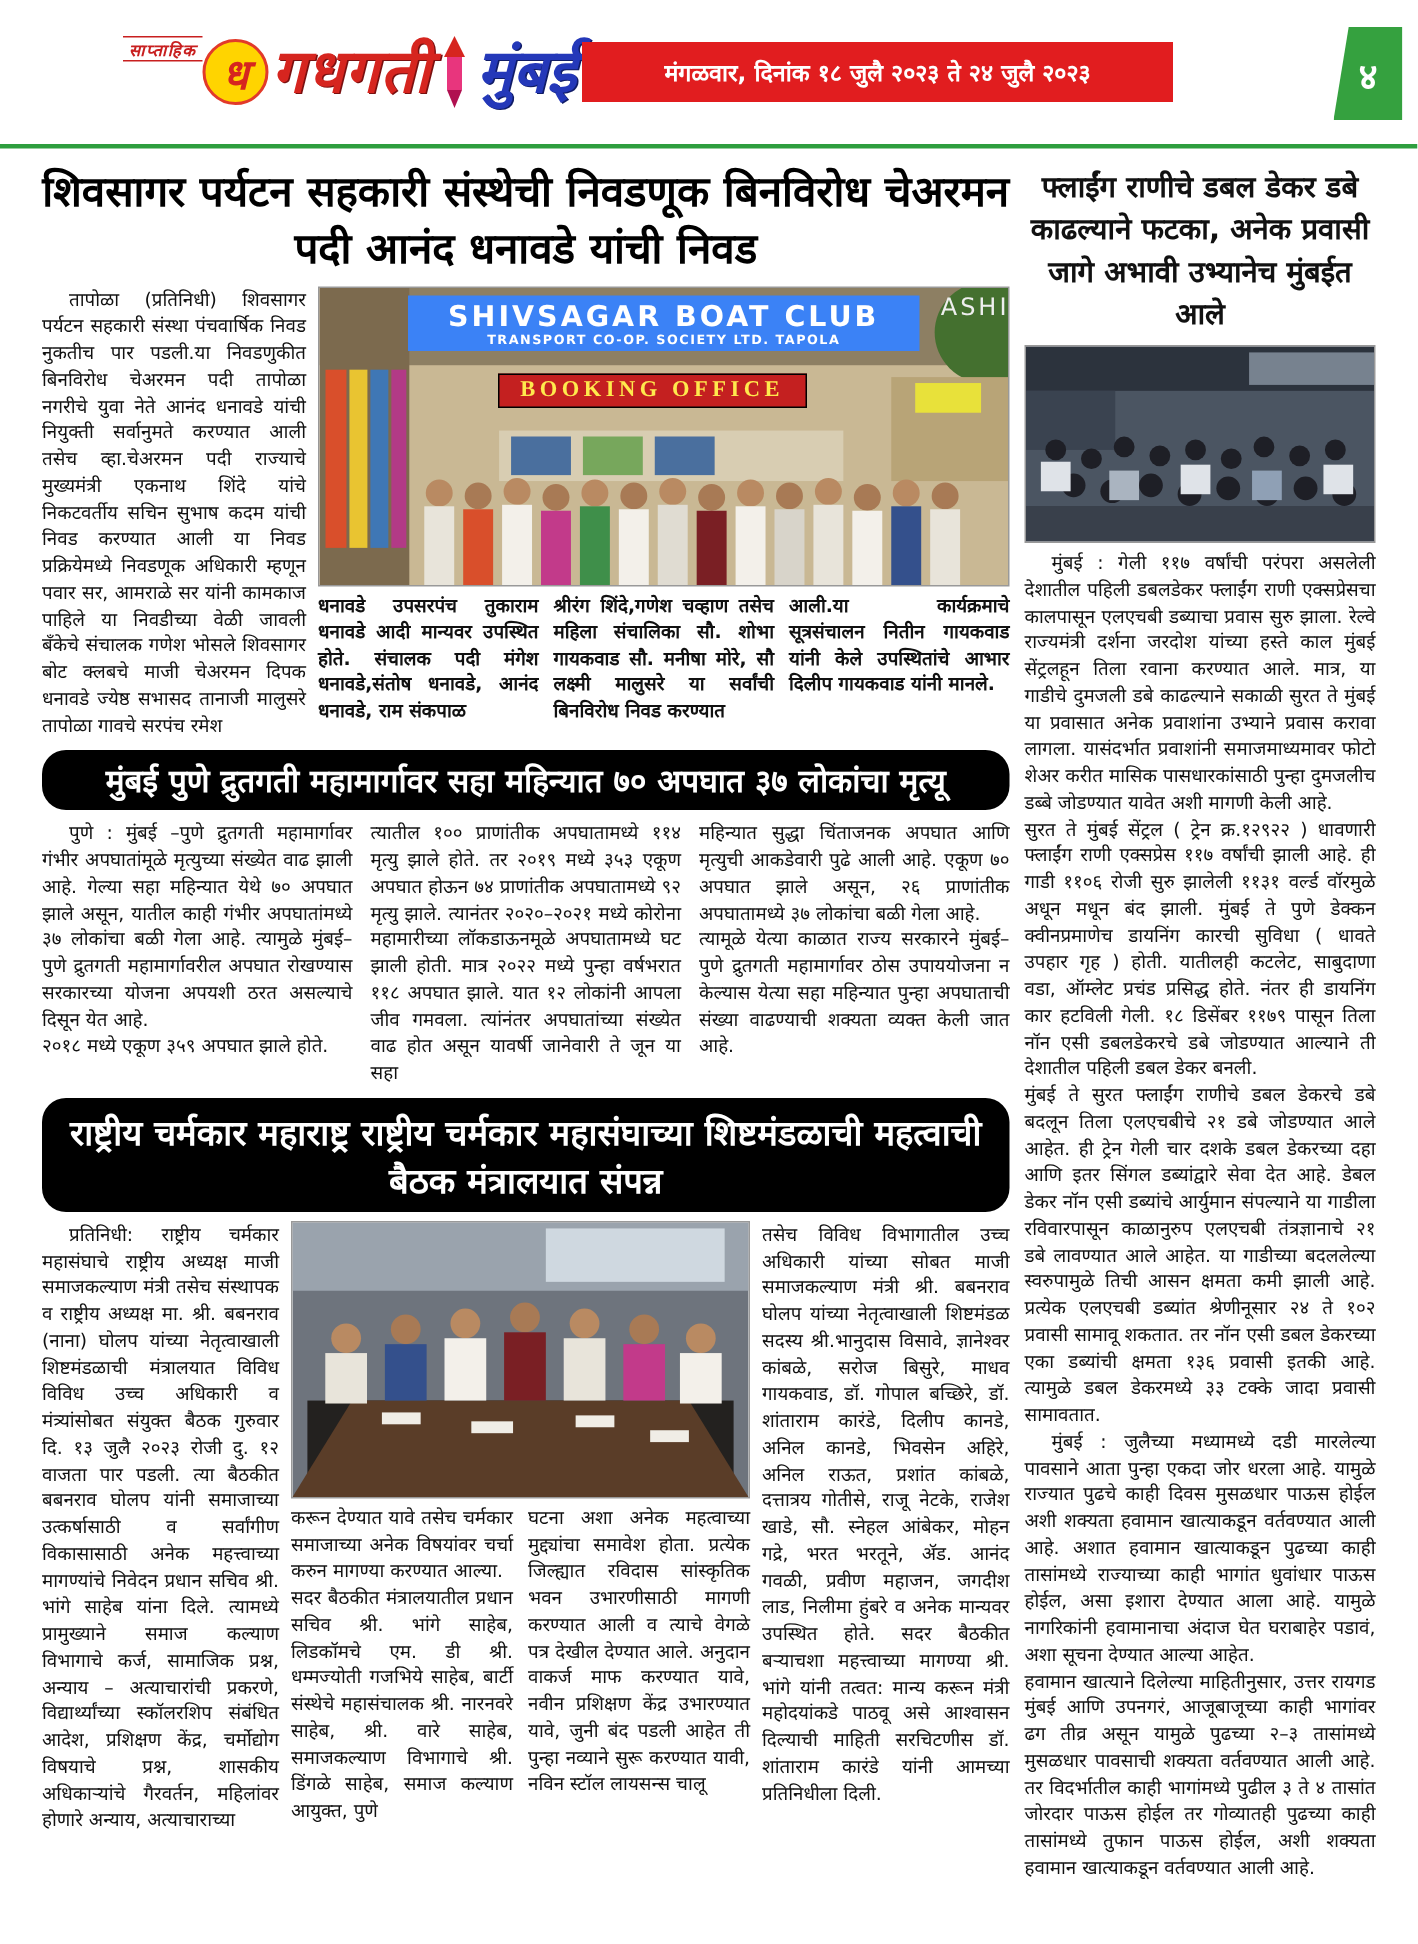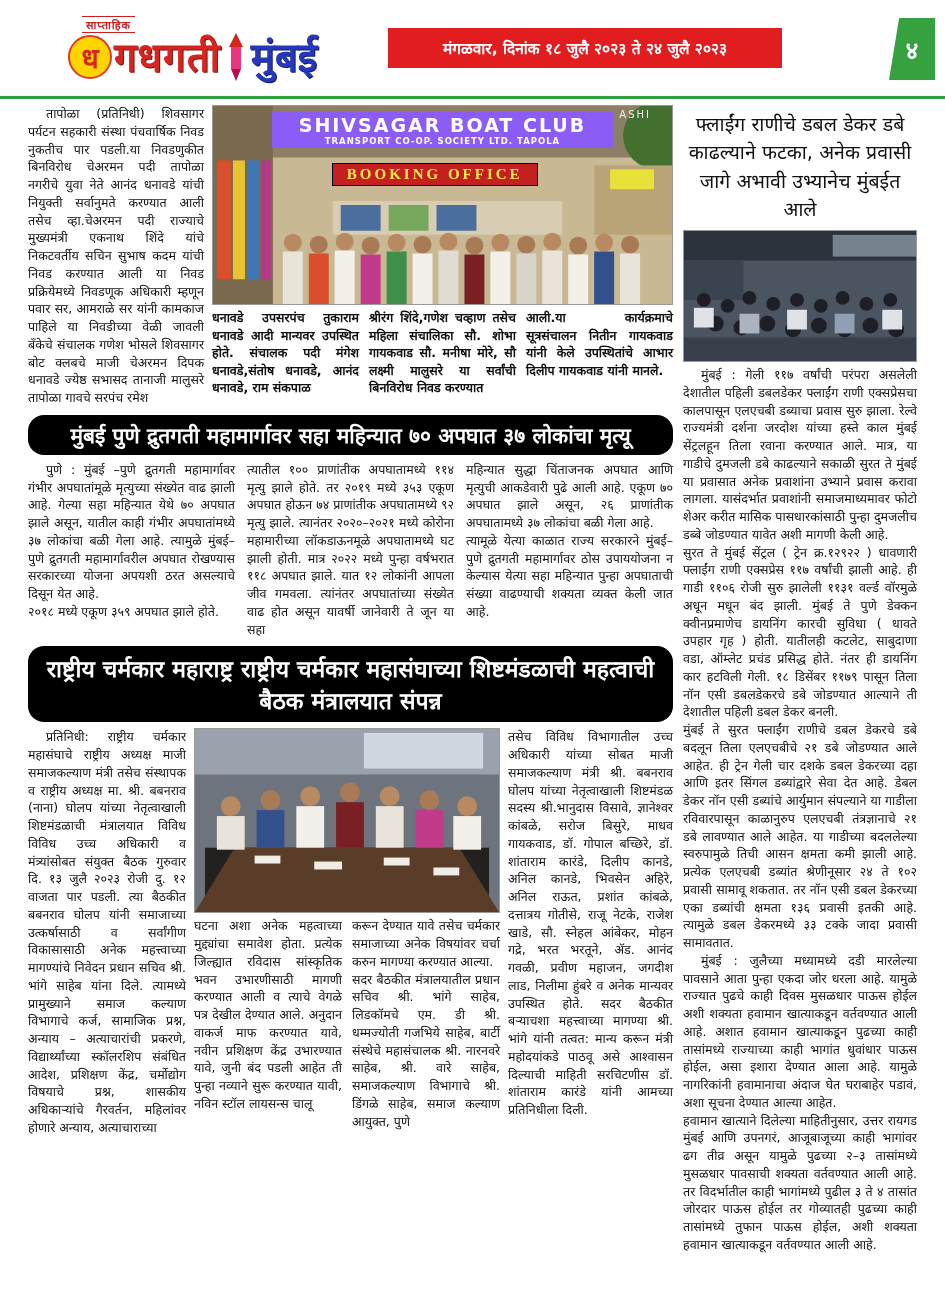--- a/index.html
+++ b/index.html
@@ -5,21 +5,21 @@
   * { margin:0; padding:0; box-sizing:border-box; }
   html,body { background:#ffffff; }
   body {
     width:945px; min-height:1296px; margin:0 auto; position:relative;
     font-family:"DejaVu Sans", sans-serif; color:#111;
   }
   .page { padding:0 28px; }
 
   
   .masthead { height:96px; display:flex; align-items:center; position:relative; padding:0 10px; }
-  .logo { display:flex; flex-direction:column; margin-left:58px; }
+  .logo { display:flex; flex-direction:row; margin-left:58px;font-style:italic; }
   .weekly { color:#c81f1f; font-size:11px; font-weight:bold; letter-spacing:1px; margin-left:14px;
             border-top:1px solid #c81f1f; border-bottom:1px solid #c81f1f; padding:0 4px; align-self:flex-start; }
   .logo-row { display:flex; align-items:center; gap:2px; }
   .dha-circle { width:44px; height:44px; border-radius:50%; background:#ffd400; border:2px solid #e23a2a;
                 display:flex; align-items:center; justify-content:center; color:#d6251f;
                 font-size:28px; font-weight:bold; }
   .logo-red { color:#d6251f; font-size:40px; font-weight:bold; line-height:1;
               text-shadow:1px 1px 0 #7a1010; letter-spacing:1px; }
   .pen { width:26px; height:48px; display:inline-block; }
   .logo-blue { color:#2438b9; font-size:40px; font-weight:bold; line-height:1; text-shadow:1px 1px 0 #101c66; }
@@ -55,29 +55,29 @@
   .section3 { display:flex; gap:8px; }
   .s3-col1 { width:158px; flex:0 0 158px; }
   .s3-mid  { width:306px; flex:0 0 306px; }
   .s3-col4 { flex:1; }
   .mid-cols { display:flex; gap:10px; margin-top:4px; }
   .mid-cols > div { flex:1; }
 
   
   .photo { width:100%; display:block; border:1px solid #999; }
   .photo-wrap { position:relative; }
-  .sign1 { position:absolute; top:6px; left:13%; width:74%; background:#8b5cf6; color:#fff; text-align:center;
+  .sign1 { position:absolute; top:6px; left:13%; width:74%; background:#3b82f6; color:#fff; text-align:center;
            font-weight:bold; font-size:19px; letter-spacing:2px; padding:3px 0 0; }
   .sign1 small { display:block; font-size:8.5px; letter-spacing:1px; font-weight:bold; padding-bottom:2px; }
   .sign2 { position:absolute; top:58px; left:26%; background:#c42020; color:#ffe94d; font-weight:bold;
            font-size:15px; letter-spacing:3px; padding:2px 14px; border:1px solid #000000;font-family:Liberation Serif, serif; }
-  .sign3 { position:absolute; top:4px; right:22px; color:#eee; font-size:10px; letter-spacing:2px; }
-
-  
-  h2.side-head { font-size:19.5px; line-height:1.45; font-weight:normal; text-align:center; margin:6px 0; }
+  .sign3 { position:absolute; top:4px; right:0; color:#eee; font-size:16px; letter-spacing:2px; }
+
+  
+  h2.side-head { font-size:19.5px; line-height:1.45; font-weight:bold; text-align:center; margin:6px 0; }
   h2.rain-head { font-size:25px; line-height:1.4; font-weight:bold; text-align:center; margin:10px 0 6px; }
   .side-col .bodytext { font-size:12.5px; }
 </style>
 </head>
 <body>
 
 <header class="masthead">
   <div class="logo">
     <div class="weekly">साप्ताहिक</div>
     <div class="logo-row">
@@ -98,20 +98,21 @@
   <div class="datebox">मंगळवार, दिनांक १८ जुलै २०२३ ते २४ जुलै २०२३</div>
   <div class="pagebadge">४</div>
 </header>
 <div class="green-rule"></div>
 
 <div class="page">
   <div class="content">
 
     <div class="main-col">
 
+      <h1 class="headline1">शिवसागर पर्यटन सहकारी संस्थेची निवडणूक बिनविरोध चेअरमन पदी आनंद धनावडे यांची निवड</h1>
 
       <div class="article1">
         <div class="a1-left bodytext indent">तापोळा (प्रतिनिधी) शिवसागर पर्यटन सहकारी संस्था पंचवार्षिक निवड नुकतीच पार पडली.या निवडणुकीत बिनविरोध चेअरमन पदी तापोळा नगरीचे युवा नेते आनंद धनावडे यांची नियुक्ती सर्वानुमते करण्यात आली तसेच व्हा.चेअरमन पदी राज्याचे मुख्यमंत्री एकनाथ शिंदे यांचे निकटवर्तीय सचिन सुभाष कदम यांची निवड करण्यात आली या निवड प्रक्रियेमध्ये निवडणूक अधिकारी म्हणून पवार सर, आमराळे सर यांनी कामकाज पाहिले या निवडीच्या वेळी जावली बँकेचे संचालक गणेश भोसले शिवसागर बोट क्लबचे माजी चेअरमन दिपक धनावडे ज्येष्ठ सभासद तानाजी मालुसरे तापोळा गावचे सरपंच रमेश</div>
         <div class="a1-right">
           <div class="photo-wrap">
             <svg class="photo" viewBox="0 0 460 200" width="460" height="200" preserveAspectRatio="none">
               <rect width="460" height="200" fill="#c9b894"></rect>
               <rect width="460" height="52" fill="#8d7f63"></rect>
               <rect x="0" y="0" width="60" height="200" fill="#7c6a4e"></rect>
               <rect x="4" y="55" width="14" height="120" fill="#d94f2b"></rect>
@@ -207,23 +208,23 @@
                 <rect x="142" y="74" width="28" height="46" fill="#7a1f24"></rect>
               <circle cx="196" cy="68" r="10" fill="#b98a62"></circle>
                 <rect x="182" y="78" width="28" height="42" fill="#e8e4da"></rect>
               <circle cx="236" cy="72" r="10" fill="#a87a55"></circle>
                 <rect x="222" y="82" width="28" height="38" fill="#c23a8a"></rect>
               <circle cx="274" cy="78" r="10" fill="#b98a62"></circle>
                 <rect x="260" y="88" width="28" height="34" fill="#f3f0ea"></rect>
             </g>
           </svg>
           <div class="mid-cols">
-            <div class="bodytext">घटना अशा अनेक महत्वाच्या मुद्द्यांचा समावेश होता. प्रत्येक जिल्ह्यात रविदास सांस्कृतिक भवन उभारणीसाठी मागणी करण्यात आली व त्याचे वेगळे पत्र देखील देण्यात आले. अनुदान वाकर्ज माफ करण्यात यावे, नवीन प्रशिक्षण केंद्र उभारण्यात यावे, जुनी बंद पडली आहेत ती पुन्हा नव्याने सुरू करण्यात यावी, नविन स्टॉल लायसन्स चालू</div>
             <div class="bodytext prewrap">करून देण्यात यावे तसेच चर्मकार समाजाच्या अनेक विषयांवर चर्चा करुन मागण्या करण्यात आल्या.
 सदर बैठकीत मंत्रालयातील प्रधान सचिव श्री. भांगे साहेब, लिडकॉमचे एम. डी श्री. धम्मज्योती गजभिये साहेब, बार्टी संस्थेचे महासंचालक श्री. नारनवरे साहेब, श्री. वारे साहेब, समाजकल्याण विभागाचे श्री. डिंगळे साहेब, समाज कल्याण आयुक्त, पुणे</div>
+            <div class="bodytext">घटना अशा अनेक महत्वाच्या मुद्द्यांचा समावेश होता. प्रत्येक जिल्ह्यात रविदास सांस्कृतिक भवन उभारणीसाठी मागणी करण्यात आली व त्याचे वेगळे पत्र देखील देण्यात आले. अनुदान वाकर्ज माफ करण्यात यावे, नवीन प्रशिक्षण केंद्र उभारण्यात यावे, जुनी बंद पडली आहेत ती पुन्हा नव्याने सुरू करण्यात यावी, नविन स्टॉल लायसन्स चालू</div>
           </div>
         </div>
         <div class="s3-col4 bodytext">तसेच विविध विभागातील उच्च अधिकारी यांच्या सोबत माजी समाजकल्याण मंत्री श्री. बबनराव घोलप यांच्या नेतृत्वाखाली शिष्टमंडळ सदस्य श्री.भानुदास विसावे, ज्ञानेश्वर कांबळे, सरोज बिसुरे, माधव गायकवाड, डॉ. गोपाल बच्छिरे, डॉ. शांताराम कारंडे, दिलीप कानडे, अनिल कानडे, भिवसेन अहिरे, अनिल राऊत, प्रशांत कांबळे, दत्तात्रय गोतीसे, राजू नेटके, राजेश खाडे, सौ. स्नेहल आंबेकर, मोहन गद्रे, भरत भरतूने, ॲड. आनंद गवळी, प्रवीण महाजन, जगदीश लाड, निलीमा हुंबरे व अनेक मान्यवर उपस्थित होते. सदर बैठकीत बऱ्याचशा महत्त्वाच्या मागण्या श्री. भांगे यांनी तत्वत: मान्य करून मंत्री महोदयांकडे पाठवू असे आश्वासन दिल्याची माहिती सरचिटणीस डॉ. शांताराम कारंडे यांनी आमच्या प्रतिनिधीला दिली.</div>
       </div>
 
     </div>
 
     <div class="side-col">
 
       <h2 class="side-head">फ्लाईंग राणीचे डबल डेकर डबे काढल्याने फटका, अनेक प्रवासी जागे अभावी उभ्यानेच मुंबईत आले</h2>

